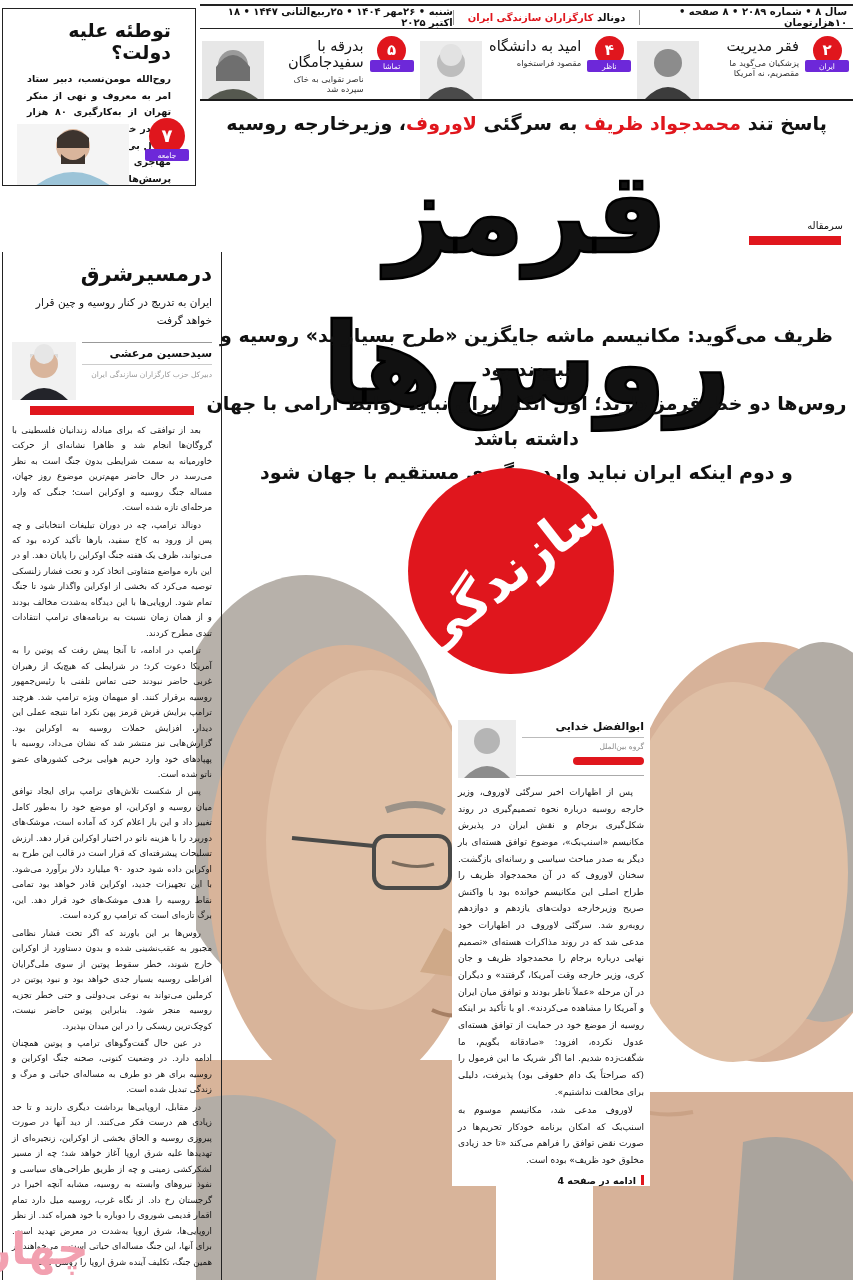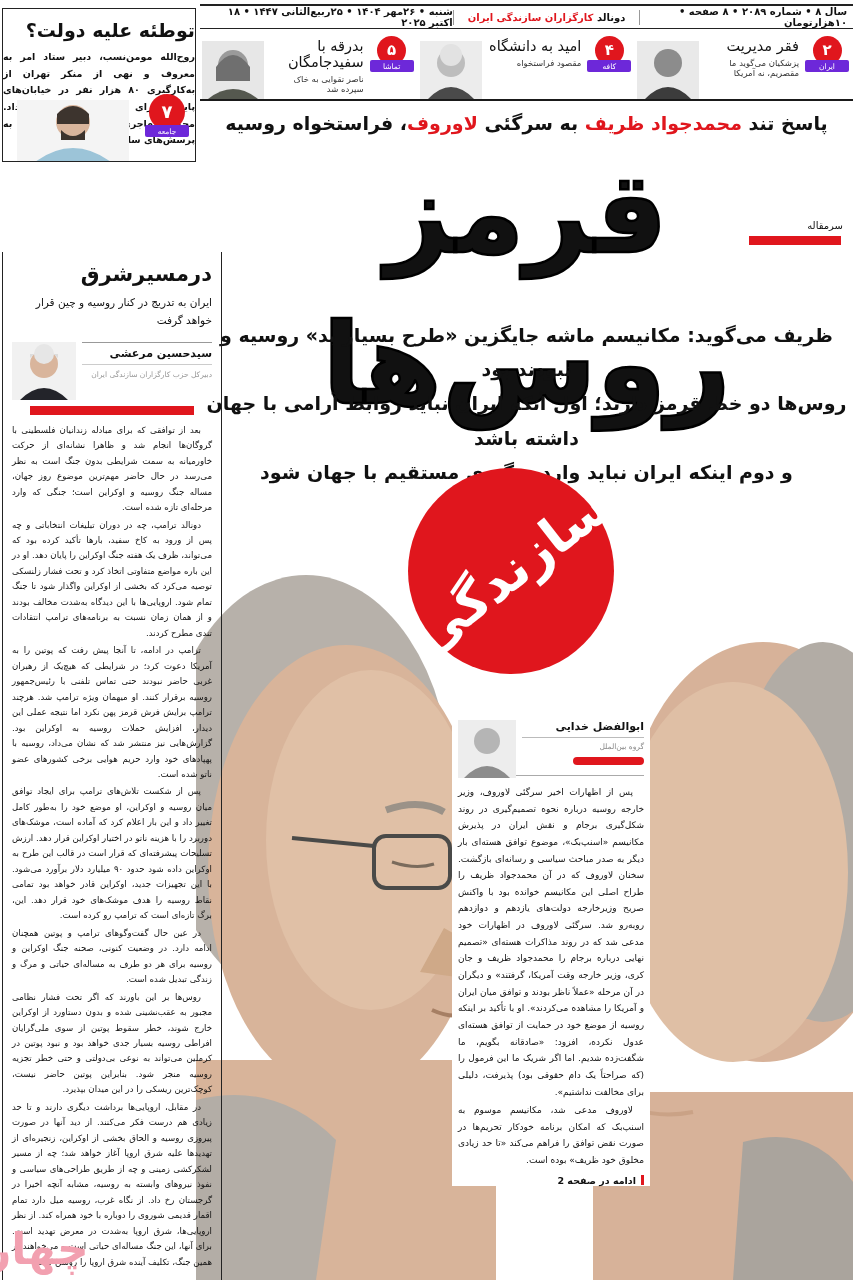--- a/index.html
+++ b/index.html
@@ -63,22 +63,22 @@
   .auth-name{font-size:11px; font-weight:bold; border-bottom:1px solid #bbb; padding-bottom:4px;}
   .auth-role{font-size:7.5px; color:#888; padding-top:4px;}
   .redbar{height:8px; background:var(--red); border-radius:4px; width:58%; margin:6px 0 2px;}
   .redbar-line{border-bottom:1px solid #aaa; margin:-5px 0 8px; width:100%;}
   .body-txt{font-size:9px; line-height:1.85; text-align:justify;}
   .body-txt p{text-indent:11px; margin-bottom:2px;}
   .cont{font-size:9.5px; font-weight:bold; margin-top:6px;}
   .cont::before{content:""; display:inline-block; width:3px; height:10px; background:var(--red); margin-left:5px; vertical-align:-1px;}
 
   
-  .sb-box{position:absolute; left:2px; top:8px; width:194px; height:154px; border:1px solid #222;
-    padding:10px 0 0; overflow:hidden;}
+  .sb-box{position:absolute; left:2px; top:8px; width:194px; height:178px; border:1px solid #222;
+    padding:10px 24px 0; overflow:hidden;}
   .sb-title{font-size:19px; font-weight:bold; letter-spacing:-.5px;}
   .sb-sum{font-size:9.5px; font-weight:bold; line-height:1.75; margin-top:8px; text-align:justify;}
   .sb-badge{position:absolute; right:6px; bottom:24px;}
   .sb-badge .circ{width:36px; height:36px; font-size:18px; line-height:36px;}
   .sb-photo{position:absolute; left:14px; bottom:-1px; width:112px; height:62px; overflow:hidden;}
 
   .ed-label{position:absolute; right:10px; top:220px; font-size:10px;}
   .ed-label-bar{position:absolute; right:12px; top:236px; width:92px; height:9px; background:var(--red);}
 
   .editorial{position:absolute; left:2px; top:252px; bottom:0; width:220px;
@@ -125,21 +125,21 @@
         <svg width="62" height="58">
             <rect width="62" height="58" fill="#e9e9e9"></rect>
             <circle cx="31" cy="22" r="14" fill="#8c8c8c"></circle>
             <path d="M8 58 Q31 34 54 58 Z" fill="#3c3c3c"></path>
           </svg>
       </div>
     </div>
     <div class="strip-item">
       <div class="badge">
         <div class="circ">۴</div>
-        <div class="sec">کافه</div>
+        <div class="sec">ناظر</div>
       </div>
       <div class="strip-text">
         <div class="strip-title">امید به دانشگاه</div>
         <div class="strip-sub">مقصود فراستخواه</div>
       </div>
       <div class="bw-photo">
         <svg width="62" height="58">
             <rect width="62" height="58" fill="#ececec"></rect>
             <circle cx="31" cy="22" r="14" fill="#bdbdbd"></circle>
             <circle cx="31" cy="14" r="11" fill="#e2e2e2"></circle>
@@ -161,21 +161,21 @@
             <rect width="62" height="58" fill="#e7e7e7"></rect>
             <circle cx="31" cy="24" r="15" fill="#9a9a9a"></circle>
             <path d="M14 26 Q31 2 48 26 L48 40 L14 40 Z" fill="#6f6f6f"></path>
             <path d="M6 58 Q31 38 56 58 Z" fill="#55584f"></path>
           </svg>
       </div>
     </div>
   </div>
 
   <div class="kicker">
-    <span>پاسخ تند </span><span class="red">محمدجواد ظریف</span><span> به سرگئی </span><span class="red">لاوروف</span><span>، فراستخواه روسیه</span>
+    <span>پاسخ تند </span><span class="red">محمدجواد ظریف</span><span> به سرگئی </span><span class="red">لاوروف</span><span>، وزیرخارجه روسیه</span>
   </div>
   <h1 class="headline">قرمز روس‌ها</h1>
   <div class="deck">
     <div>ظریف می‌گوید: مکانیسم ماشه جایگزین «طرح بسیار بد» روسیه و نبودند بود</div>
     <div>روس‌ها دو خط قرمز دارند؛ اول آنکه ایران نباید روابط آرامی با جهان داشته باشد</div>
     <div>و دوم اینکه ایران نباید وارد درگیری مستقیم با جهان شود</div>
   </div>
 
   <div class="photo-left">
     <svg width="300" height="740" viewBox="0 0 300 740">
@@ -223,21 +223,21 @@
       </div>
       <div class="auth-name">ابوالفضل خدایی</div>
       <div class="auth-role">گروه بین‌الملل</div>
       <div class="redbar"></div>
     </div>
     <div class="redbar-line"></div>
     <div class="body-txt">
       <p>پس از اظهارات اخیر سرگئی لاوروف، وزیر خارجه روسیه درباره نحوه تصمیم‌گیری در روند شکل‌گیری برجام و نقش ایران در پذیرش مکانیسم «اسنپ‌بک»، موضوع توافق هسته‌ای بار دیگر به صدر مباحث سیاسی و رسانه‌ای بازگشت. سخنان لاوروف که در آن محمدجواد ظریف را طراح اصلی این مکانیسم خوانده بود با واکنش صریح وزیرخارجه دولت‌های یازدهم و دوازدهم روبه‌رو شد. سرگئی لاوروف در اظهارات خود مدعی شد که در روند مذاکرات هسته‌ای «تصمیم نهایی درباره برجام را محمدجواد ظریف و جان کری، وزیر خارجه وقت آمریکا، گرفتند» و دیگران در آن مرحله «عملاً ناظر بودند و توافق میان ایران و آمریکا را مشاهده می‌کردند». او با تأکید بر اینکه روسیه از موضع خود در حمایت از توافق هسته‌ای عدول نکرده، افزود: «صادقانه بگویم، ما شگفت‌زده شدیم. اما اگر شریک ما این فرمول را (که صراحتاً یک دام حقوقی بود) پذیرفت، دلیلی برای مخالفت نداشتیم».</p>
       <p>لاوروف مدعی شد، مکانیسم موسوم به اسنپ‌بک که امکان برنامه خودکار تحریم‌ها در صورت نقض توافق را فراهم می‌کند «تا حد زیادی مخلوق خود ظریف» بوده است.</p>
     </div>
-    <div class="cont">ادامه در صفحه 2</div>
+    <div class="cont">ادامه در صفحه 4</div>
   </div>
 
   <div class="sb-box">
     <div class="sb-title">توطئه علیه دولت؟</div>
     <div class="sb-sum">روح‌الله مومن‌نسب، دبیر ستاد امر به معروف و نهی از منکر تهران از به‌کارگیری ۸۰ هزار نفر در خیابان‌های پایتخت برای کنترل بی‌حجابی خبر داد. محمد مهاجری و مریم زارعیان به پرسش‌های سازندگی جواب داده‌اند</div>
     <div class="badge sb-badge">
       <div class="circ">۷</div>
       <div class="sec">جامعه</div>
     </div>
     <div class="sb-photo">
@@ -269,22 +269,22 @@
       </div>
       <div class="ed-auth-name">سیدحسین مرعشی</div>
       <div class="ed-auth-role">دبیرکل حزب کارگزاران سازندگی ایران</div>
     </div>
     <div class="ed-redbar"></div>
     <div class="ed-body">
       <p>بعد از توافقی که برای مبادله زندانیان فلسطینی با گروگان‌ها انجام شد و ظاهرا نشانه‌ای از حرکت خاورمیانه به سمت شرایطی بدون جنگ است به نظر می‌رسد در حال حاضر مهم‌ترین موضوع روز جهان، مساله جنگ روسیه و اوکراین است؛ جنگی که وارد مرحله‌ای تازه شده است.</p>
       <p>دونالد ترامپ، چه در دوران تبلیغات انتخاباتی و چه پس از ورود به کاخ سفید، بارها تأکید کرده بود که می‌تواند، ظرف یک هفته جنگ اوکراین را پایان دهد. او در این باره مواضع متفاوتی اتخاذ کرد و تحت فشار زلنسکی توصیه می‌کرد که بخشی از اوکراین واگذار شود تا جنگ تمام شود. اروپایی‌ها با این دیدگاه به‌شدت مخالف بودند و از همان زمان نسبت به برنامه‌های ترامپ انتقادات تندی مطرح کردند.</p>
       <p>ترامپ در ادامه، تا آنجا پیش رفت که پوتین را به آمریکا دعوت کرد؛ در شرایطی که هیچ‌یک از رهبران غربی حاضر نبودند حتی تماس تلفنی با رئیس‌جمهور روسیه برقرار کنند. او میهمان ویژه ترامپ شد. هرچند ترامپ برایش فرش قرمز پهن نکرد اما نتیجه عملی این دیدار، افزایش حملات روسیه به اوکراین بود. گزارش‌هایی نیز منتشر شد که نشان می‌داد، روسیه با پهپادهای خود وارد حریم هوایی برخی کشورهای عضو ناتو شده است.</p>
       <p>پس از شکست تلاش‌های ترامپ برای ایجاد توافق میان روسیه و اوکراین، او موضع خود را به‌طور کامل تغییر داد و این بار اعلام کرد که آماده است، موشک‌های دوربرد را با هزینه ناتو در اختیار اوکراین قرار دهد. ارزش تسلیحات پیشرفته‌ای که قرار است در قالب این طرح به اوکراین داده شود حدود ۹۰ میلیارد دلار برآورد می‌شود. با این تجهیزات جدید، اوکراین قادر خواهد بود تمامی نقاط روسیه را هدف موشک‌های خود قرار دهد. این، برگ تازه‌ای است که ترامپ رو کرده است.</p>
+      <p>روس‌ها بر این باورند که اگر تحت فشار نظامی مجبور به عقب‌نشینی شده و بدون دستاورد از اوکراین خارج شوند، خطر سقوط پوتین از سوی ملی‌گرایان افراطی روسیه بسیار جدی خواهد بود و نبود پوتین در کرملین می‌تواند به نوعی بی‌دولتی و حتی خطر تجزیه روسیه منجر شود. بنابراین پوتین حاضر نیست، کوچک‌ترین ریسکی را در این میدان بپذیرد.</p>
       <p>در عین حال گفت‌وگوهای ترامپ و پوتین همچنان ادامه دارد. در وضعیت کنونی، صحنه جنگ اوکراین و روسیه برای هر دو طرف به مساله‌ای حیاتی و مرگ و زندگی تبدیل شده است.</p>
-      <p>روس‌ها بر این باورند که اگر تحت فشار نظامی مجبور به عقب‌نشینی شده و بدون دستاورد از اوکراین خارج شوند، خطر سقوط پوتین از سوی ملی‌گرایان افراطی روسیه بسیار جدی خواهد بود و نبود پوتین در کرملین می‌تواند به نوعی بی‌دولتی و حتی خطر تجزیه روسیه منجر شود. بنابراین پوتین حاضر نیست، کوچک‌ترین ریسکی را در این میدان بپذیرد.</p>
       <p>در مقابل، اروپایی‌ها برداشت دیگری دارند و تا حد زیادی هم درست فکر می‌کنند. از دید آنها در صورت پیروزی روسیه و الحاق بخشی از اوکراین، زنجیره‌ای از تهدیدها علیه شرق اروپا آغاز خواهد شد؛ چه از مسیر لشکرکشی زمینی و چه از طریق طراحی‌های سیاسی و نفوذ نیروهای وابسته به روسیه، مشابه آنچه اخیرا در گرجستان رخ داد. از نگاه غرب، روسیه میل دارد تمام اقمار قدیمی شوروی را دوباره با خود همراه کند. از نظر اروپایی‌ها، شرق اروپا به‌شدت در معرض تهدید است. برای آنها، این جنگ مساله‌ای حیاتی است و می‌خواهند در همین جنگ، تکلیف آینده شرق اروپا را روشن کنند.</p>
     </div>
 
   </div>
 
   <div class="watermark">چهار</div>
 
 </div>
 
 </body></html>

